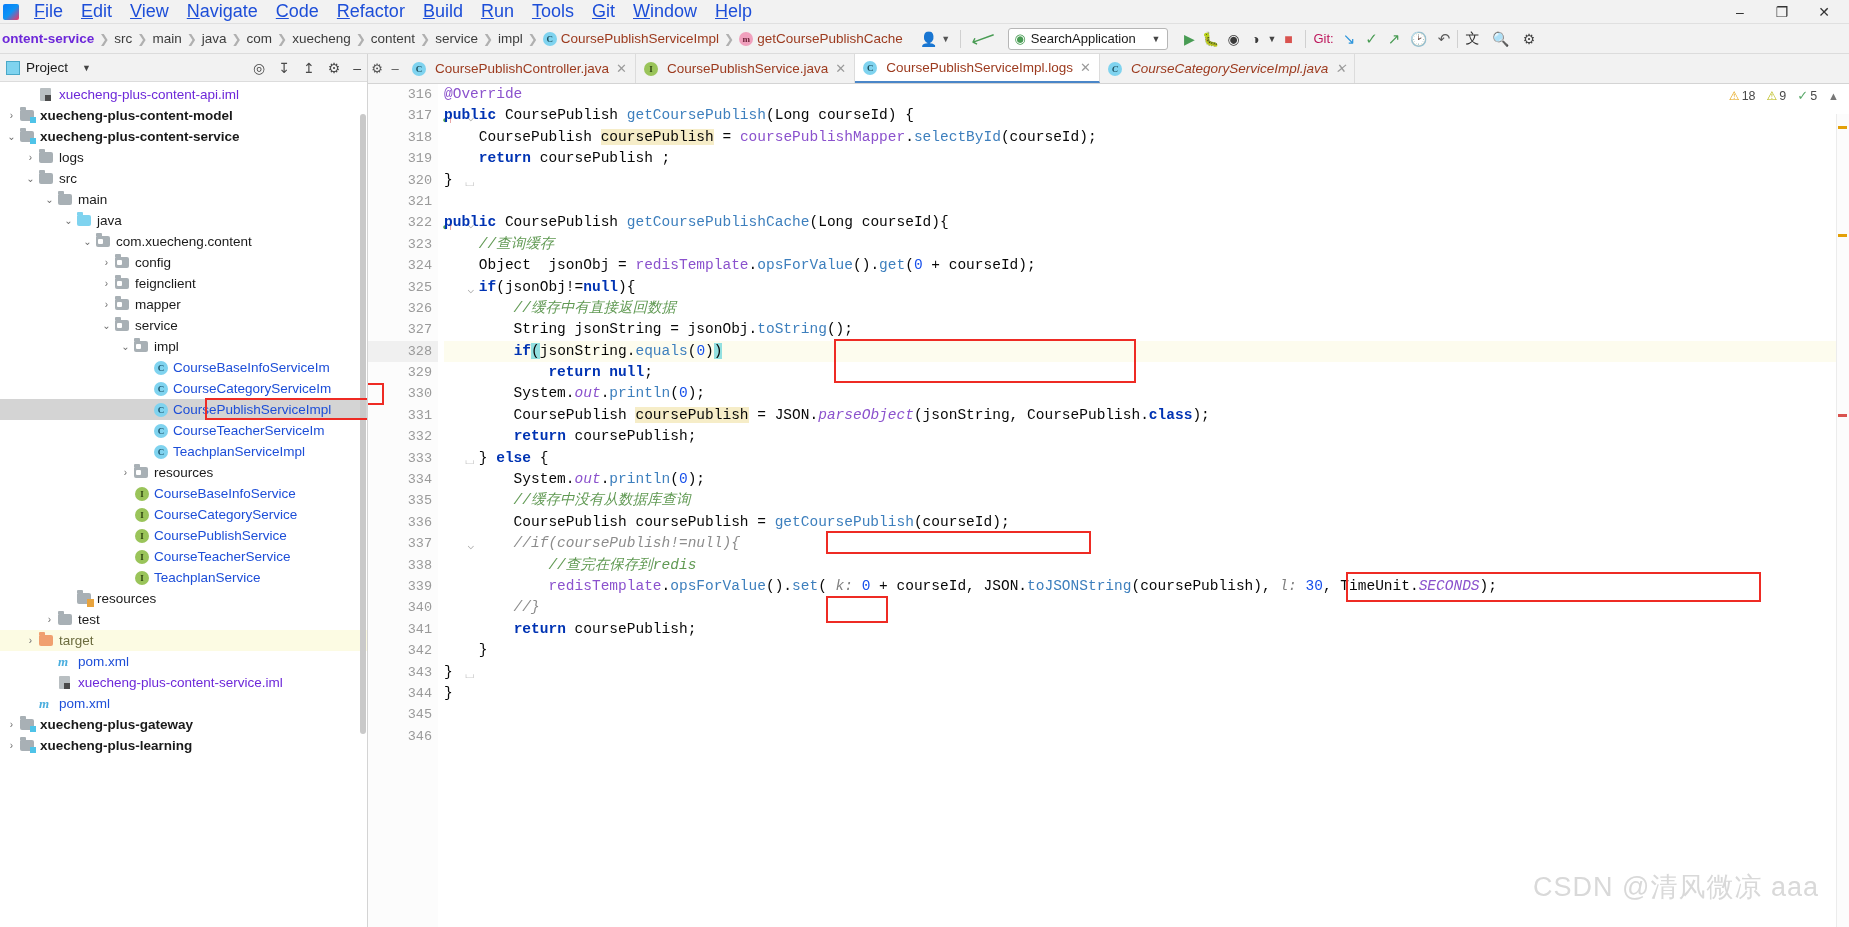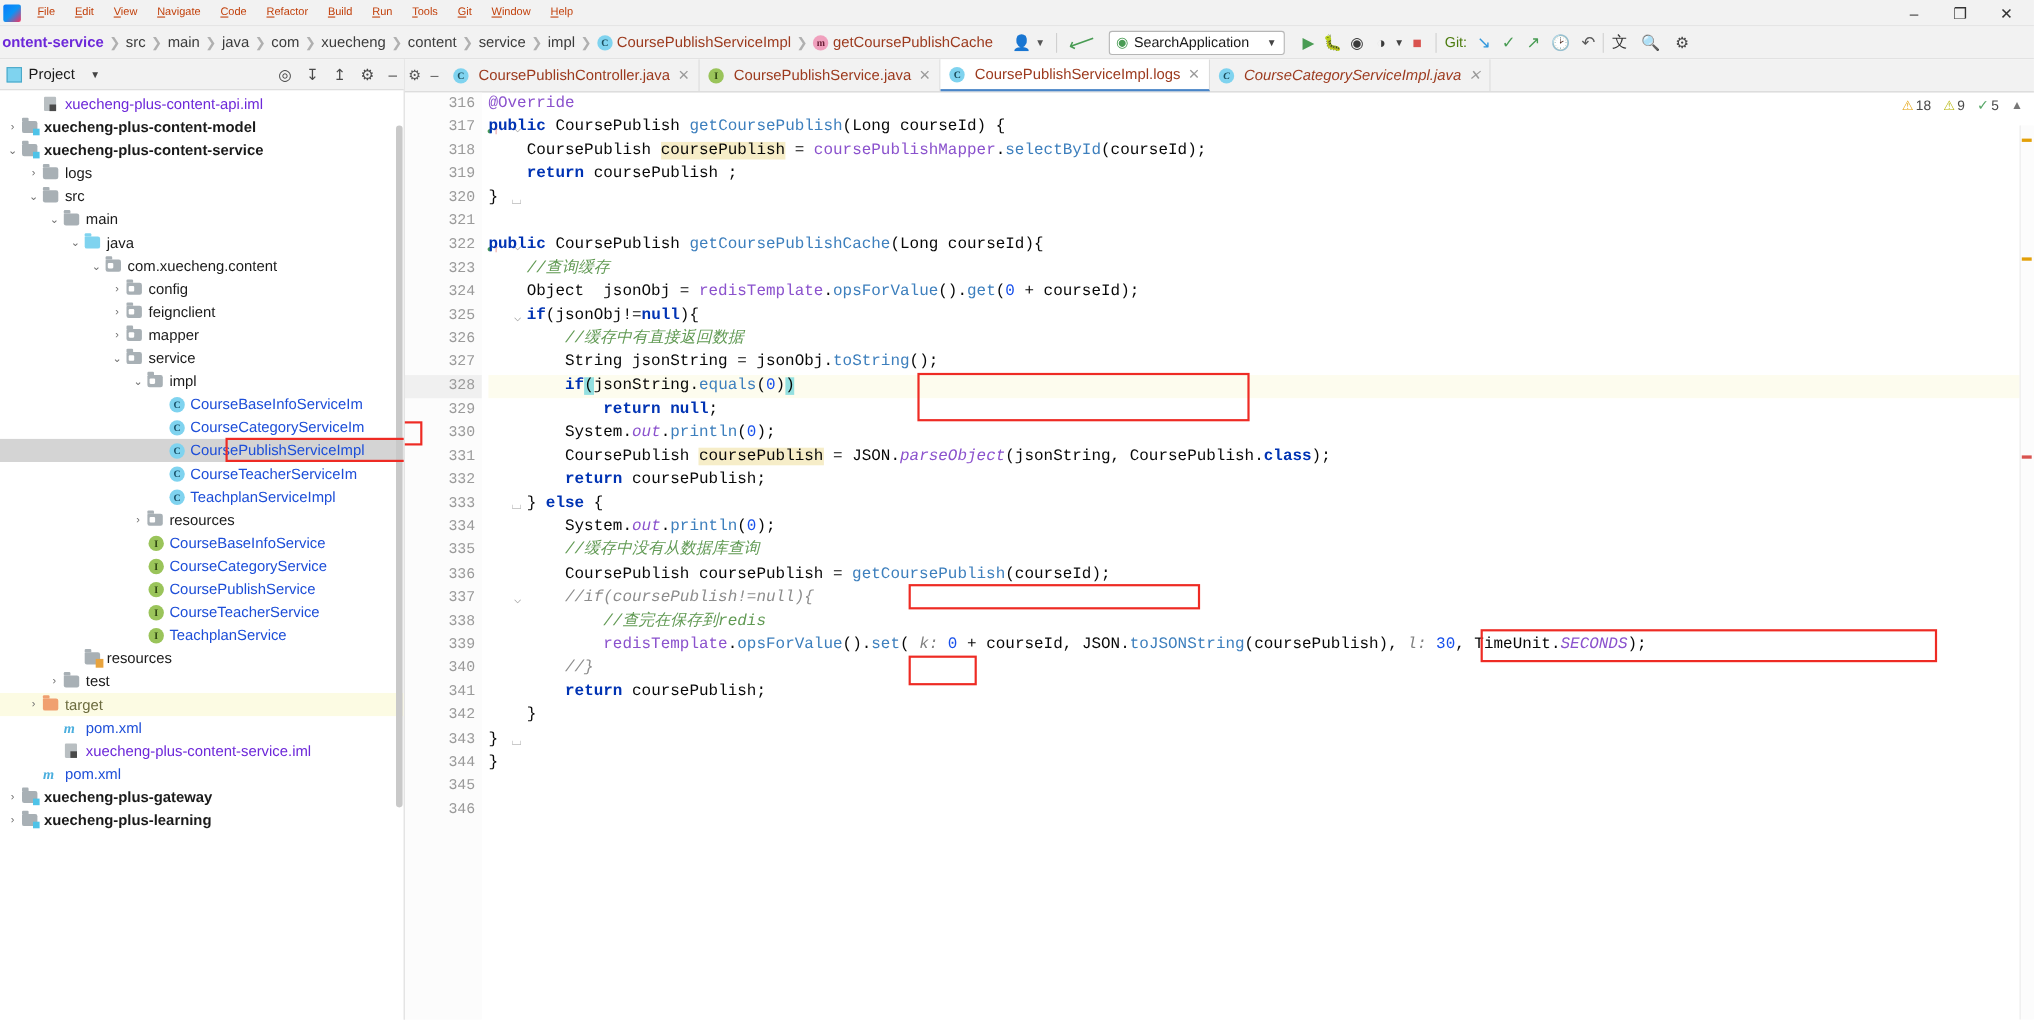--- a/index.html
+++ b/index.html
@@ -18,21 +18,21 @@
   .menubar {
     height: 24px; background:#f2f2f2; display:flex; align-items:center;
     border-bottom:1px solid #e0e0e0; position:relative;
   }
   .menubar .logo {
     width:16px; height:16px; margin-left:3px; margin-right:6px;
     background: linear-gradient(135deg,#087cfa 0%, #0b94f5 50%, #fe315d 100%);
     border-radius:2px; flex:none;
   }
   .menu-item {
-    padding:2px 9px; font-size:10px; color:#c2410c; white-space:nowrap; cursor:default;
+    padding:2px 9px; font-size:18px; color:#1d4ed8; white-space:nowrap; cursor:default;
   }
   .menu-item .mn { text-decoration:underline; }
   .win-title {
     position:absolute; left:0; right:0; text-align:center;
     font-size:13.5px; color:#6e6e6e; pointer-events:none;
   }
   .win-ctrls { margin-left:auto; display:flex; align-items:center; gap:0; padding-right:4px; z-index:2;}
   .win-ctrls div { width:42px; text-align:center; font-size:14px; color:#333; }
 
   
@@ -52,21 +52,21 @@
   .ic-class { background:#7fd3ef; color:#1b4d5c;}
   .ic-iface { background:#9ac45a; color:#2e4410;}
   .ic-method { background:#f0a0bd; color:#6a1f37;}
   .tb-sep { width:1px; height:18px; background:#d0d0d0; margin:0 7px; }
   .search-box {
     display:flex; align-items:center; gap:5px; height:22px;
     border:1px solid #b6b6b6; border-radius:3px; background:#fff;
     padding:0 6px; font-size:13px; color:#1a1a1a; min-width:160px;
   }
   .runicon { width:20px; text-align:center; font-size:14px; }
-  .git-label { font-size:13px; color:#4d7c0f; }
+  .git-label { font-size:13px; color:#be185d; }
 
   
   .body { flex:1; display:flex; min-height:0; }
 
   
   .project-pane {
     width:368px; flex:none; background:#fff; display:flex; flex-direction:column;
     border-right:1px solid #d4d4d4; position:relative;
   }
   .pp-header {
@@ -644,20 +644,21 @@
           </span>
           <span style="color:#777;font-size:11px;">▲</span>
         </div>
 
         <div class="editor-right-rail">
           <div class="rail-mark" style="top:12px;background:#e3a008;"></div>
           <div class="rail-mark" style="top:120px;background:#e3a008;"></div>
           <div class="rail-mark" style="top:300px;background:#d9534f;"></div>
         </div>
 
+        <div class="watermark">CSDN @清风微凉  aaa</div>
       <div class="redbox" style="left: 466px; top: 254.8px; width: 302px; height: 44px;"></div>
           <div class="redbox" style="left: 458px; top: 447.4px; width: 265px; height: 23px;"></div>
           <div class="redbox" style="left: 458px; top: 511.6px; width: 62px; height: 27px;"></div>
           <div class="redbox" style="left: 978px; top: 488.2px; width: 415px; height: 30px;"></div>
           <div class="redbox" style="left: -4px; top: 298.6px; width: 20px; height: 22px;"></div>
         </div>
     </div>
   </div>
 </div>
 

